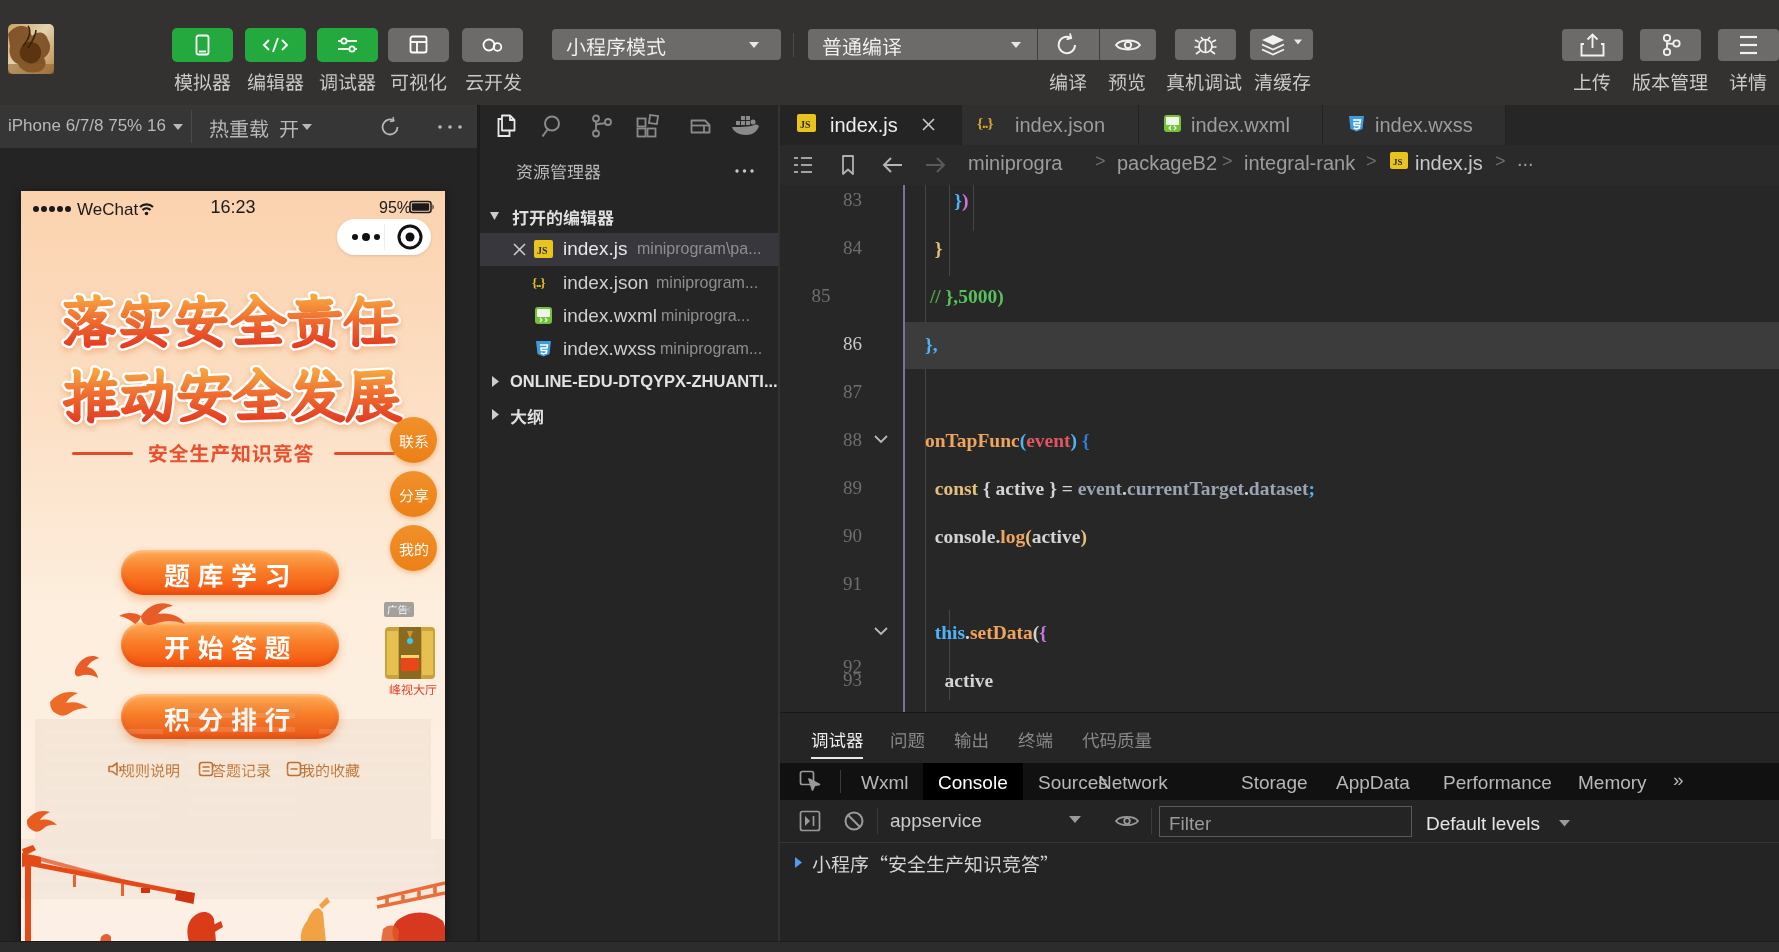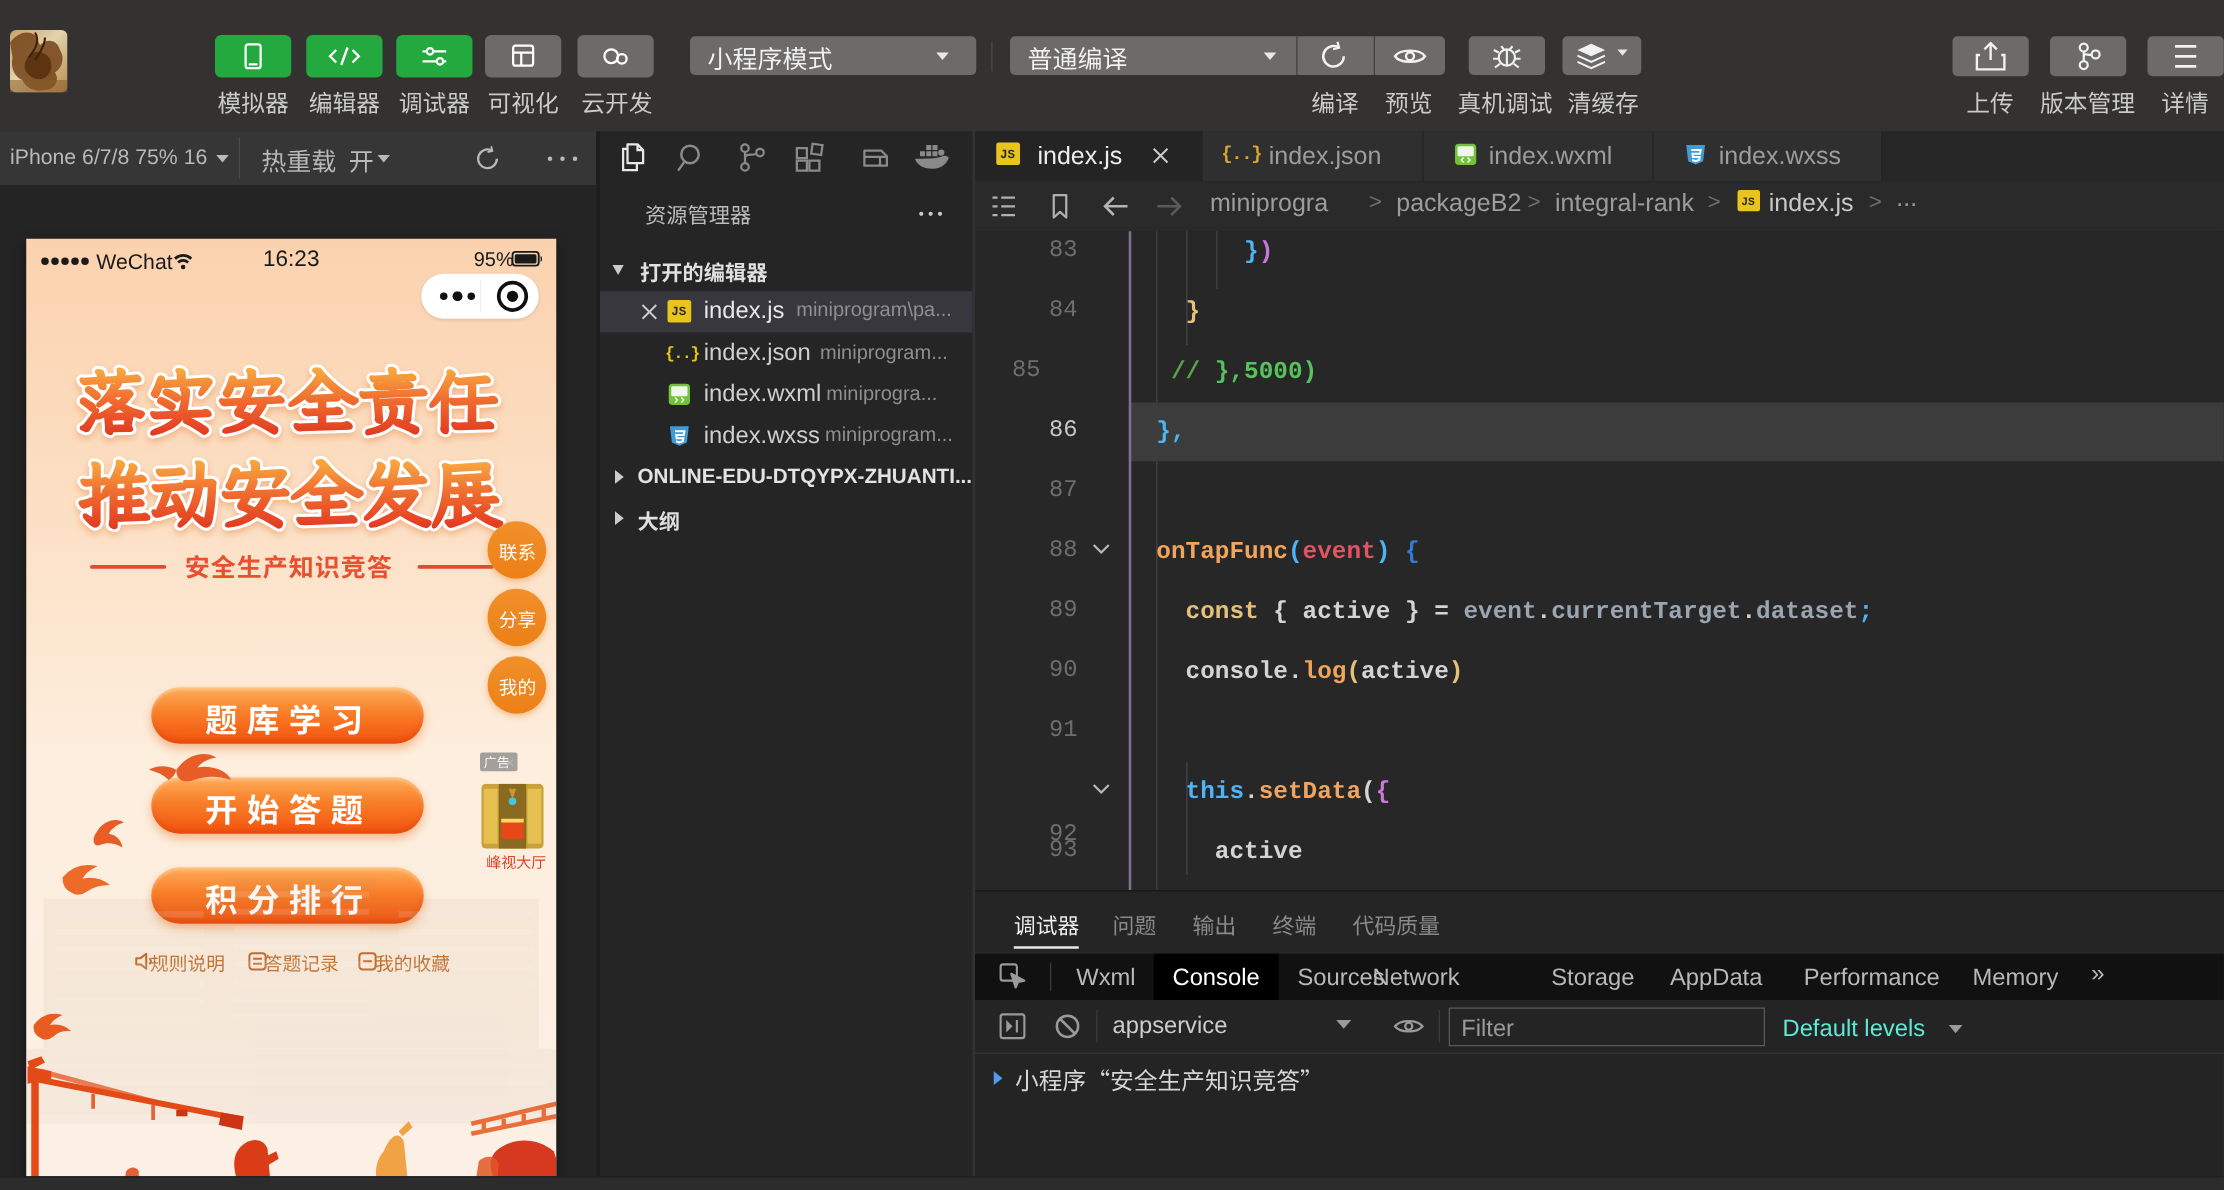--- a/index.html
+++ b/index.html
@@ -6,21 +6,21 @@
 font-family:"Liberation Sans",sans-serif;-webkit-font-smoothing:antialiased}
 .abs{position:absolute}
 #toolbar{position:absolute;left:0;top:0;width:1779px;height:105px;background:#333231}
 .gbtn{position:absolute;top:28px;width:61px;height:34px;border-radius:5px;background:#25a83f}
 #simbar{position:absolute;left:0;top:105px;width:477px;height:43px;background:#363636}
 #simarea{position:absolute;left:0;top:148px;width:477px;height:793px;background:#242424}
 #explorer{position:absolute;left:480px;top:105px;width:298px;height:847px;background:#252526}
 #editor{position:absolute;left:780px;top:105px;width:999px;height:607px;background:#272727}
 #debug{position:absolute;left:780px;top:712px;width:999px;height:229px;background:#242424}
 #bottomstrip{position:absolute;left:0;top:941px;width:1779px;height:11px;background:#2c2c2c;border-top:1px solid #1d1d1d}
-.mono{font-family:Liberation Mono, monospace}
+.mono{font-family:Liberation Serif, serif}
 </style></head><body>
 <div id="toolbar">
     <svg class="abs" style="left:8px;top:24px" width="46" height="50" viewBox="0 0 46 50">
 <defs>
         <linearGradient id="av" x1="0" y1="0" x2="1" y2="1">
 <stop offset="0" stop-color="#c9a269"></stop>
           <stop offset="0.45" stop-color="#e3d3ae"></stop>
           <stop offset="1" stop-color="#b98a4e"></stop>
         </linearGradient>
       </defs>
@@ -617,21 +617,21 @@
 <svg class="abs" style="left:1068px;top:814px" width="14" height="11">
     <path d="M1 2 L7 9 L13 2 Z" fill="#9a9a9a"></path>
   </svg>
 <svg class="abs" style="left:1113px;top:810px" width="28" height="22" viewBox="0 0 28 22" fill="none" stroke="#9a9a9a" stroke-width="1.8">
 <path d="M3 11 C7 5.5 21 5.5 25 11 C21 16.5 7 16.5 3 11 Z"></path>
     <circle cx="14" cy="11" r="2.8"></circle>
   </svg>
 <div class="abs" style="left:1151px;top:808px;width:1px;height:26px;background:#3a3a3a"></div>
 <div class="abs" style="left:1159px;top:806px;width:253px;height:31px;border:1px solid #5a5a5a;background:#242424"></div>
 <div class="abs" style="left:1169px;top:813px;font-size:19px;color:#9a9a9a">Filter</div>
-<div class="abs" style="left:1426px;top:813px;font-size:19px;color:#5eead4">Default levels</div>
+<div class="abs" style="left:1426px;top:813px;font-size:19px;color:#e5e5e5">Default levels</div>
 <svg class="abs" style="left:1558px;top:818px" width="13" height="10">
     <path d="M1 2 L6.5 8.5 L12 2 Z" fill="#9a9a9a"></path>
   </svg>
 <svg class="abs" style="left:794px;top:856px" width="9" height="13">
     <path d="M1 1 L8 6.5 L1 12 Z" fill="#4f9cf0"></path>
   </svg>
 <svg style="position:absolute;left:812.0px;top:851.7px;overflow:visible" width="252" height="27" viewBox="0 0 252 27">
     <path transform="translate(0,19.4)" d="M8.8 -15.7V-0.5C8.8 -0.1 8.7 0 8.3 0.1C7.9 0.1 6.5 0.1 5.1 0C5.4 0.4 5.6 1.1 5.7 1.5C7.5 1.5 8.7 1.5 9.4 1.3C10.1 1 10.4 0.6 10.4 -0.5V-15.7ZM13.4 -10.8C15 -8.1 16.6 -4.6 17 -2.3L18.5 -2.9C18.1 -5.2 16.4 -8.7 14.8 -11.4ZM3.8 -11.2C3.4 -8.7 2.3 -5.4 0.6 -3.4C1 -3.2 1.6 -2.9 2 -2.6C3.7 -4.7 4.8 -8.2 5.4 -11Z M29.1 -13.9H34.8V-10.4H29.1ZM27.8 -15.2V-9.2H36.2V-15.2ZM27.5 -4V-2.7H31.2V-0.2H26.2V1H37.3V-0.2H32.6V-2.7H36.5V-4H32.6V-6.3H36.9V-7.5H27.1V-6.3H31.2V-4ZM25.9 -15.7C24.5 -15 21.9 -14.5 19.8 -14.1C20 -13.8 20.2 -13.4 20.2 -13.1C21.1 -13.2 22.1 -13.3 23 -13.5V-10.6H19.9V-9.3H22.8C22.1 -7.1 20.8 -4.6 19.5 -3.3C19.8 -2.9 20.1 -2.4 20.3 -2C21.2 -3.1 22.2 -5 23 -6.9V1.5H24.4V-6.7C25.1 -5.9 25.8 -4.9 26.2 -4.4L27 -5.5C26.6 -5.9 25 -7.6 24.4 -8.1V-9.3H26.8V-10.6H24.4V-13.9C25.3 -14.1 26.2 -14.3 26.8 -14.6Z M45 -8.3C46.3 -7.8 47.8 -7 49.1 -6.4H42.4V-5.1H48.3V-0.2C48.3 0.1 48.2 0.2 47.8 0.2C47.5 0.2 46.2 0.2 44.8 0.2C45 0.6 45.2 1.1 45.3 1.5C47 1.5 48.1 1.5 48.8 1.3C49.5 1.1 49.7 0.7 49.7 -0.1V-5.1H53.8C53.2 -4.3 52.5 -3.4 51.9 -2.8L53 -2.2C54 -3.2 55 -4.7 56 -6L55 -6.5L54.8 -6.4H51.2L51.4 -6.5C51 -6.8 50.5 -7 50 -7.3C51.5 -8.2 53.2 -9.4 54.3 -10.5L53.4 -11.2L53 -11.2H43.5V-10H51.8C50.9 -9.2 49.8 -8.4 48.7 -7.9C47.8 -8.3 46.8 -8.8 45.9 -9.1ZM46.9 -15.7C47.2 -15.1 47.6 -14.4 47.8 -13.8H40.3V-8.5C40.3 -5.8 40.1 -1.9 38.6 0.8C38.9 0.9 39.5 1.3 39.8 1.6C41.4 -1.3 41.7 -5.6 41.7 -8.5V-12.5H56.1V-13.8H49.5C49.2 -14.5 48.7 -15.4 48.3 -16.1Z M71.6 -15.4 71.2 -16.1C70 -15.5 68.9 -14.2 68.9 -12.5C68.9 -11.5 69.5 -10.7 70.4 -10.7C71.2 -10.7 71.6 -11.4 71.6 -12C71.6 -12.7 71.2 -13.2 70.5 -13.2C70.3 -13.2 70.1 -13.1 69.9 -13C69.9 -13.9 70.6 -14.9 71.6 -15.4ZM75.3 -15.4 74.9 -16.1C73.7 -15.5 72.5 -14.2 72.5 -12.5C72.5 -11.5 73.2 -10.7 74 -10.7C74.9 -10.7 75.3 -11.4 75.3 -12C75.3 -12.7 74.8 -13.2 74.1 -13.2C73.9 -13.2 73.7 -13.1 73.6 -13C73.6 -13.9 74.3 -14.9 75.3 -15.4Z M83.9 -15.6C84.2 -15.1 84.5 -14.4 84.8 -13.8H77.8V-9.9H79.2V-12.4H91.8V-9.9H93.3V-13.8H86.4C86.1 -14.4 85.7 -15.3 85.3 -16ZM88.5 -7.2C87.9 -5.6 87 -4.4 86 -3.4C84.6 -3.9 83.2 -4.4 81.9 -4.9C82.4 -5.5 82.9 -6.3 83.4 -7.2ZM81.7 -7.2C81 -6.1 80.3 -5.1 79.7 -4.2C81.2 -3.7 83 -3.1 84.7 -2.4C82.8 -1.1 80.4 -0.3 77.6 0.2C77.9 0.5 78.3 1.1 78.5 1.5C81.6 0.8 84.2 -0.2 86.2 -1.7C88.6 -0.7 90.8 0.4 92.2 1.4L93.4 0.2C91.9 -0.8 89.7 -1.8 87.4 -2.8C88.5 -4 89.4 -5.4 90.1 -7.2H93.8V-8.5H84.2C84.7 -9.5 85.2 -10.4 85.5 -11.3L84 -11.6C83.6 -10.7 83.1 -9.6 82.5 -8.5H77.3V-7.2Z M104.4 -16.2C102.4 -13.1 99 -10.4 95.5 -8.8C95.9 -8.5 96.3 -8 96.5 -7.6C97.2 -8 98 -8.4 98.7 -8.9V-7.7H103.8V-4.7H98.9V-3.4H103.8V-0.3H96.4V1H112.7V-0.3H105.2V-3.4H110.4V-4.7H105.2V-7.7H110.4V-8.9C111.1 -8.4 111.8 -8 112.6 -7.5C112.8 -8 113.2 -8.5 113.6 -8.7C110.5 -10.4 107.7 -12.3 105.3 -15.1L105.6 -15.6ZM98.8 -8.9C100.9 -10.3 102.9 -12.1 104.5 -14C106.3 -12 108.2 -10.4 110.3 -8.9Z M118.5 -15.7C117.8 -12.9 116.6 -10.3 115 -8.6C115.4 -8.4 116 -8 116.3 -7.8C117 -8.6 117.7 -9.7 118.3 -10.9H122.8V-6.7H117.1V-5.3H122.8V-0.5H115V0.9H132V-0.5H124.3V-5.3H130.4V-6.7H124.3V-10.9H131.1V-12.3H124.3V-16H122.8V-12.3H118.9C119.3 -13.2 119.7 -14.3 120 -15.3Z M138 -11.6C138.6 -10.8 139.3 -9.6 139.6 -8.9L140.9 -9.4C140.6 -10.2 139.9 -11.3 139.2 -12.1ZM146.1 -12C145.7 -11.1 145.1 -9.7 144.5 -8.8H135.4V-6.2C135.4 -4.2 135.2 -1.4 133.7 0.7C134 0.9 134.6 1.4 134.8 1.7C136.5 -0.6 136.8 -3.9 136.8 -6.2V-7.4H150.6V-8.8H146C146.5 -9.6 147.1 -10.6 147.6 -11.5ZM141.1 -15.6C141.5 -15 142 -14.3 142.2 -13.7H135.1V-12.3H150.1V-13.7H143.9L143.9 -13.7C143.7 -14.3 143.1 -15.3 142.5 -16Z M162.4 -14.3V1H163.8V-0.5H167.8V0.8H169.3V-14.3ZM163.8 -1.9V-13H167.8V-1.9ZM155 -16C154.5 -13.6 153.7 -11.4 152.6 -9.9C152.9 -9.7 153.5 -9.3 153.8 -9.1C154.4 -9.9 154.9 -10.9 155.3 -12.1H156.8V-9V-8.3H152.9V-6.9H156.7C156.4 -4.4 155.5 -1.7 152.6 0.4C152.9 0.6 153.5 1.2 153.6 1.5C155.8 -0.1 157 -2.1 157.6 -4.2C158.6 -3 160.1 -1.2 160.8 -0.3L161.7 -1.5C161.2 -2.1 158.8 -4.7 157.9 -5.6C158 -6.1 158.1 -6.5 158.1 -6.9H161.8V-8.3H158.2L158.2 -8.9V-12.1H161.2V-13.4H155.8C156 -14.2 156.2 -14.9 156.4 -15.7Z M180.7 -13.2H186.5V-7.6H180.7ZM179.3 -14.6V-6.2H188V-14.6ZM185 -3.9C186 -2.2 187.1 -0 187.5 1.3L188.9 0.8C188.5 -0.6 187.4 -2.7 186.3 -4.4ZM180.7 -4.3C180.1 -2.4 179.1 -0.5 177.9 0.7C178.2 0.9 178.8 1.3 179.1 1.5C180.4 0.2 181.5 -1.9 182.2 -4ZM172.9 -14.6C174 -13.7 175.3 -12.5 175.9 -11.7L176.9 -12.7C176.2 -13.5 174.9 -14.6 173.9 -15.5ZM171.9 -10V-8.6H174.6V-2C174.6 -1 173.9 -0.3 173.6 0C173.8 0.2 174.3 0.7 174.4 1C174.7 0.6 175.3 0.2 178.6 -2.4C178.4 -2.7 178.1 -3.2 178 -3.6L176 -2.1V-10Z M195 -7.3H204V-4.9H195ZM198.4 -15.7C198.6 -15.3 198.7 -14.9 198.9 -14.4H192.1V-13.2H207V-14.4H200.4C200.3 -15 200 -15.6 199.7 -16.1ZM194.8 -12.6C195.1 -12.1 195.3 -11.4 195.5 -10.8H191V-9.7H208V-10.8H203.5C203.7 -11.4 204 -12 204.3 -12.6L202.9 -13C202.7 -12.4 202.3 -11.5 202 -10.8H197C196.8 -11.5 196.5 -12.3 196.1 -13ZM193.6 -8.5V-3.7H196.7C196.3 -1.5 195.1 -0.3 190.8 0.3C191 0.6 191.4 1.2 191.5 1.5C196.2 0.7 197.7 -0.8 198.2 -3.7H200.7V-0.6C200.7 0.9 201.2 1.3 203 1.3C203.3 1.3 205.6 1.3 206 1.3C207.5 1.3 207.9 0.7 208 -1.8C207.6 -1.9 207 -2.1 206.7 -2.4C206.7 -0.3 206.5 -0 205.8 -0C205.3 -0 203.5 -0 203.1 -0C202.3 -0 202.1 -0.1 202.1 -0.6V-3.7H205.5V-8.5Z M218.2 -11.4C216.6 -9.2 213.4 -7.3 209.8 -6.1C210.1 -5.8 210.5 -5.2 210.7 -4.9C212.1 -5.4 213.4 -6 214.6 -6.7V-6H222.5V-6.9C223.8 -6.2 225.2 -5.6 226.4 -5.1C226.7 -5.5 227.1 -6.1 227.4 -6.4C224.4 -7.3 221 -9 219.2 -10.4L219.6 -10.9ZM215.5 -7.2C216.6 -7.9 217.6 -8.7 218.4 -9.5C219.3 -8.8 220.5 -8 221.9 -7.2ZM213 -4.5V1.5H214.4V0.7H222.7V1.4H224.1V-4.5ZM214.4 -0.5V-3.2H222.7V-0.5ZM212.8 -16C212.1 -14.2 211 -12.4 209.7 -11.2C210 -11.1 210.6 -10.7 210.9 -10.4C211.5 -11.1 212.2 -12 212.8 -12.9H213.8C214.3 -12.1 214.7 -11.2 214.9 -10.5L216.2 -11C216 -11.5 215.7 -12.3 215.3 -12.9H218.3V-14.2H213.5C213.7 -14.7 214 -15.2 214.1 -15.7ZM220.3 -16C219.8 -14.5 219 -13 218 -12C218.3 -11.8 218.9 -11.5 219.2 -11.2C219.6 -11.7 220 -12.3 220.4 -12.9H221.8C222.3 -12.2 222.9 -11.2 223.1 -10.5L224.5 -11C224.3 -11.6 223.8 -12.3 223.3 -12.9H226.9V-14.2H221.1C221.3 -14.7 221.5 -15.2 221.7 -15.7Z M232.4 -11.4 232.8 -10.7C234 -11.2 235.1 -12.5 235.1 -14.2C235.1 -15.3 234.5 -16 233.6 -16C232.8 -16 232.4 -15.4 232.4 -14.8C232.4 -14.1 232.8 -13.6 233.5 -13.6C233.7 -13.6 233.9 -13.6 234.1 -13.7C234.1 -12.9 233.4 -11.9 232.4 -11.4ZM228.7 -11.4 229.1 -10.7C230.3 -11.2 231.5 -12.5 231.5 -14.2C231.5 -15.3 230.8 -16 230 -16C229.1 -16 228.7 -15.4 228.7 -14.8C228.7 -14.1 229.2 -13.6 229.9 -13.6C230.1 -13.6 230.3 -13.6 230.4 -13.7C230.4 -12.9 229.7 -11.9 228.7 -11.4Z" fill="#d6d6d6"></path>
   </svg>
 <div id="bottomstrip"></div>

